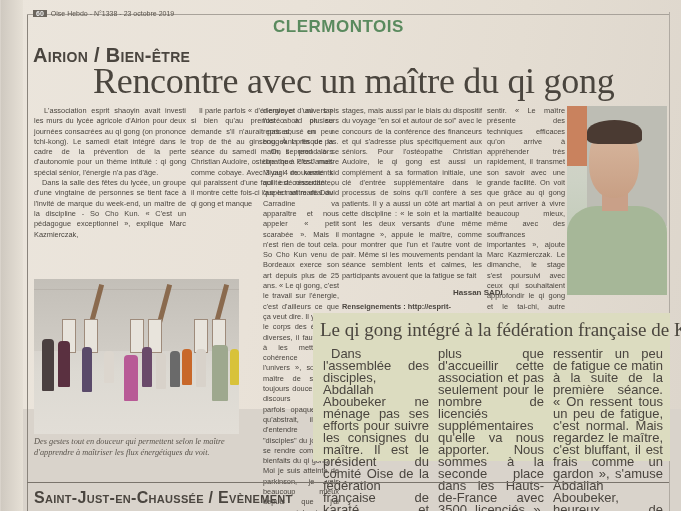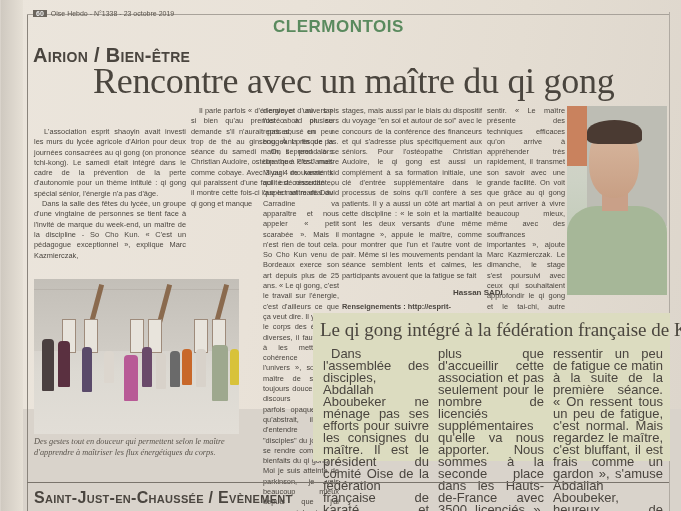--- a/index.html
+++ b/index.html
@@ -10,21 +10,21 @@
   .frame-left { position:absolute; left:26px; top:14px; width:1px; height:497px; background:#8a847c; }
   .frame-right { position:absolute; left:668px; top:12px; width:1px; height:499px; background:#b0aaa2; }
   .top-rule { position:absolute; left:26px; top:14px; width:642px; height:1px; background:#a8a29a; }
   .folio { position:absolute; left:32px; top:10px; font-size:7px; color:#5a544c; display:flex; align-items:center; gap:4px; }
   .folio .pg { background:#6a645c; color:#eee; padding:0 3px; font-size:7px; font-weight:bold; }
   .section { position:absolute; left:272px; top:17px; font-size:17px; font-weight:bold; color:#5a8a5e; letter-spacing:0.5px; }
   .kicker { position:absolute; left:32px; top:44px; font-size:20px; font-weight:bold; color:#4a453f; font-variant:small-caps; letter-spacing:0.3px; }
   .headline { position:absolute; left:92px; top:60px; font-family:"Liberation Serif", serif; font-size:36px; color:#4a453e; white-space:nowrap; letter-spacing:-0.3px; }
   .col { position:absolute; font-size:7.4px; line-height:10.3px; color:#4a453f; text-align:justify; }
   .col p { margin:0; text-indent:8px; }
-  .col p.first { text-indent:10px;margin-top:21px; }
+  .col p.first { text-indent:10px; }
   .c1 { left:33px; top:106px; width:152px; }
   .c2 { left:190px; top:106px; width:140px; }
   .photo-group { position:absolute; left:33px; top:279px; width:205px; height:155px; overflow:hidden;
                  background:linear-gradient(180deg,#c9c5bf 0%,#cfccc6 18%,#d6d2cc 40%,#dcd9d2 60%,#e2ded7 100%); }
   .photo-group .wall { position:absolute; left:0; top:0; width:205px; height:72px; background:linear-gradient(180deg,#c3bfb8,#d0ccc5); }
   .photo-group .ceilingline { position:absolute; top:10px; height:1px; width:205px; background:#b9b4ad; }
   .beam { position:absolute; width:5px; height:40px; background:#8a6a4e; transform:rotate(15deg); top:5px; }
   .win { position:absolute; top:40px; width:12px; height:32px; background:#e8e4dc; border:1px solid #9e8b7b; }
   .person { position:absolute; border-radius:4px 4px 1px 1px; }
   .caption-photo { position:absolute; left:33px; top:437px; width:205px; font-family:"Liberation Serif", serif; font-style:italic; font-size:8.3px; line-height:10.5px; color:#5a544c; }
@@ -144,21 +144,21 @@
     <div class="person" style="left:70px;top:72px;width:10px;height:32px;background:#dcd6ce"></div>
     <div class="person" style="left:90px;top:76px;width:14px;height:46px;background:#b85a96"></div>
     <div class="person" style="left:108px;top:68px;width:10px;height:40px;background:#6a4a6a"></div>
     <div class="person" style="left:122px;top:74px;width:10px;height:36px;background:#d8d2ca"></div>
     <div class="person" style="left:136px;top:72px;width:10px;height:36px;background:#6a6a6a"></div>
     <div class="person" style="left:148px;top:70px;width:10px;height:36px;background:#c8682a"></div>
     <div class="person" style="left:162px;top:70px;width:10px;height:38px;background:#d8d2ca"></div>
     <div class="person" style="left:178px;top:66px;width:16px;height:56px;background:#9ea88e"></div>
     <div class="person" style="left:196px;top:70px;width:9px;height:36px;background:#d8c23a"></div>
   </div>
-  <div class="caption-photo">Des gestes tout en douceur qui permettent selon le maître d'apprendre à maîtriser les flux énergétiques du corps.</div>
+  <div class="caption-photo">Des gestes tout en douceur qui permettent selon le maître d'apprendre à maîtriser les flux énergétiques du voit.</div>
 
   <div class="portrait">
     <div class="bgred"></div>
     <div class="bggrey"></div>
     <div class="shirt"></div>
     <div class="neck"></div>
     <div class="face"></div>
     <div class="hair"></div>
   </div>
 

